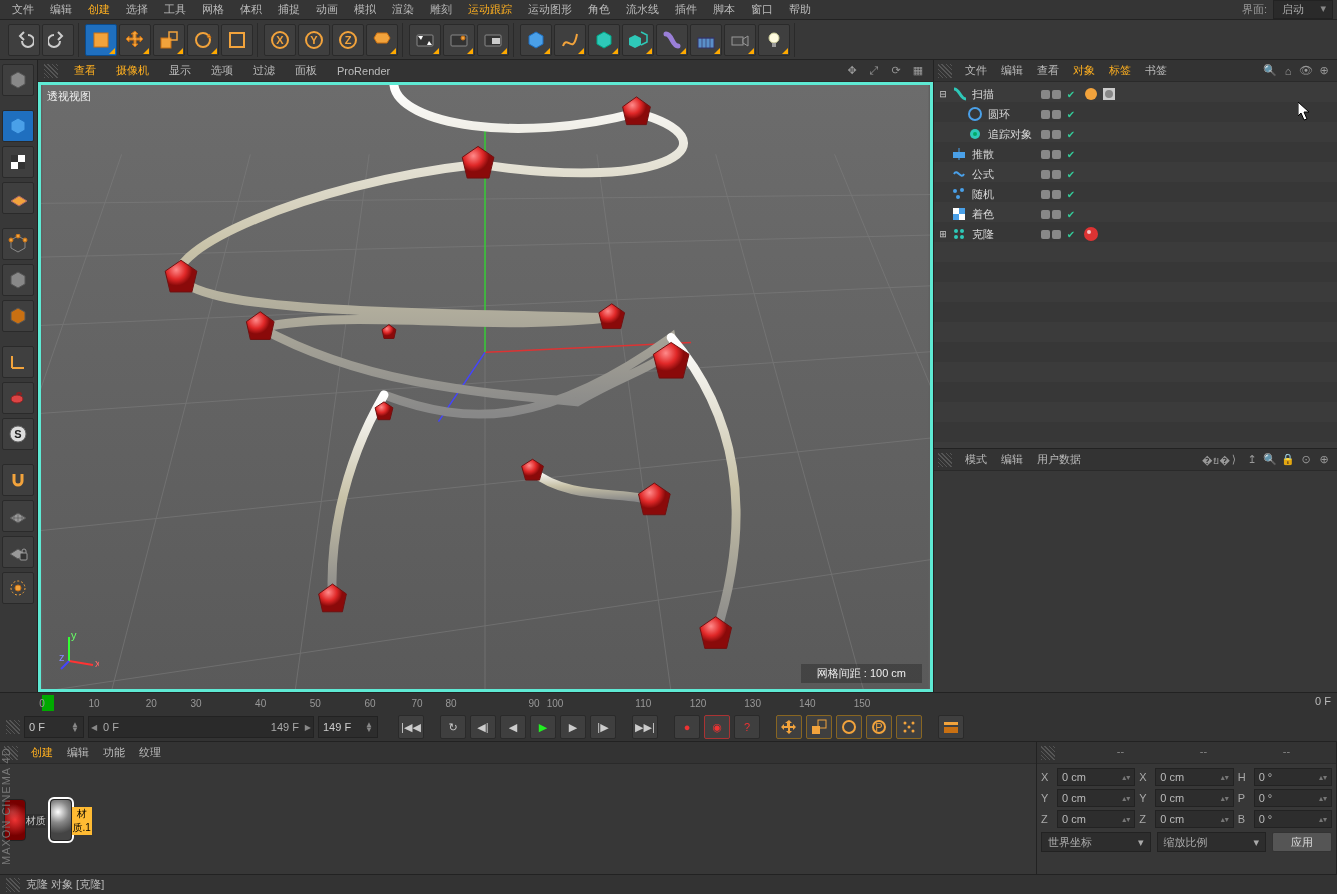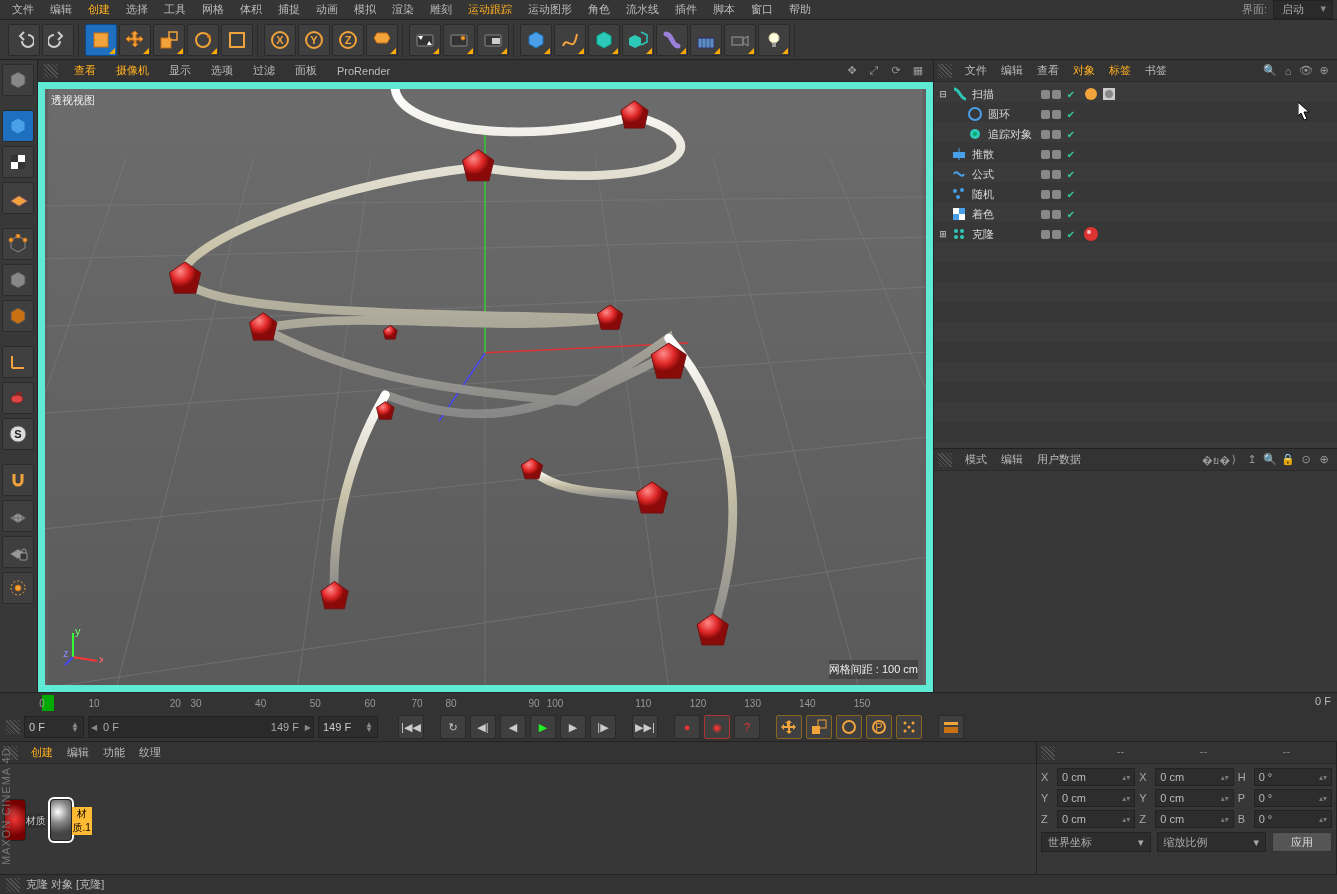--- a/index.html
+++ b/index.html
@@ -30,23 +30,23 @@
 .leftbar .sep { height:6px; }
 
 .center { flex:1; display:flex; flex-direction:column; background:#333; position:relative;}
 .vpbar { height:22px; background:#333; display:flex; align-items:center; padding:0 6px; gap:4px; border-bottom:1px solid #2a2a2a;}
 .vpbar .grip{ width:14px;height:14px; background:repeating-linear-gradient(45deg,#555 0 1px,#333 1px 3px); margin-right:4px;}
 .vpbar .m{ padding:0 8px; color:#bbb;}
 .vpbar .m.sel{ color:#ffb020;}
 .vpbar .spacer{flex:1}
 .vpbar .ri{ width:16px;height:16px; margin:0 1px; display:inline-flex;align-items:center;justify-content:center;color:#999;}
 
-.viewport { flex:1; background:#606060; position:relative; border:7px solid #5eead4; overflow:hidden;}
+.viewport { flex:1; background:#606060; position:relative; border:3px solid #5eead4; overflow:hidden;}
 .vplabel { position:absolute; left:6px; top:4px; color:#eee; font-size:11px; z-index:5;}
-.gridlabel { position:absolute; right:8px; bottom:6px; color:#eee; font-size:11px; background:rgba(0,0,0,.25); padding:2px 0; z-index:5;}
+.gridlabel { position:absolute; right:8px; bottom:6px; color:#eee; font-size:11px; background:rgba(0,0,0,.25); padding:2px 16px; z-index:5;}
 .axis { position:absolute; left:18px; bottom:18px; width:40px; height:40px; z-index:5;}
 
 .rightcol { width:404px; background:#333; display:flex; flex-direction:column; border-left:1px solid #222;}
 
 
 .panel { display:flex; flex-direction:column; }
 .panelhead { height:22px; display:flex; align-items:center; padding:0 4px; background:#333; border-bottom:1px solid #2a2a2a;}
 .panelhead .grip{ width:14px;height:14px; background:repeating-linear-gradient(45deg,#555 0 1px,#333 1px 3px); margin-right:6px;}
 .panelhead .pm{ padding:0 7px; color:#bbb;}
 .panelhead .pm.sel{ color:#ffb020;}
@@ -671,21 +671,21 @@
    </div>
  </div>
 </div>
 
 <div class="tlwrap">
   <div class="ruler" id="ruler">
     <div class="ph"></div>
     <span style="position:absolute;right:6px;top:2px;color:#bbb">0 F</span>
   <div class="tlab" style="left: 42px;">0</div>
       <div class="tlab" style="left: 94px;">10</div>
-      <div class="tlab" style="left: 151.333px; margin-left: 24px;">20</div>
+      <div class="tlab" style="left: 151.333px;">20</div>
       <div class="tlab" style="left: 196px; text-align: right;">30</div>
       <div class="tlab" style="left: 260.667px;">40</div>
       <div class="tlab" style="left: 315.333px;">50</div>
       <div class="tlab" style="left: 370px; margin-top: 10px;">60</div>
       <div class="tlab" style="left: 417px;">70</div>
       <div class="tlab" style="left: 451px;">80</div>
       <div class="tlab" style="left: 534px;">90</div>
       <div class="tlab" style="left: 555px;">100</div>
       <div class="tlab" style="left: 643.333px;">110</div>
       <div class="tlab" style="left: 698px;">120</div>

